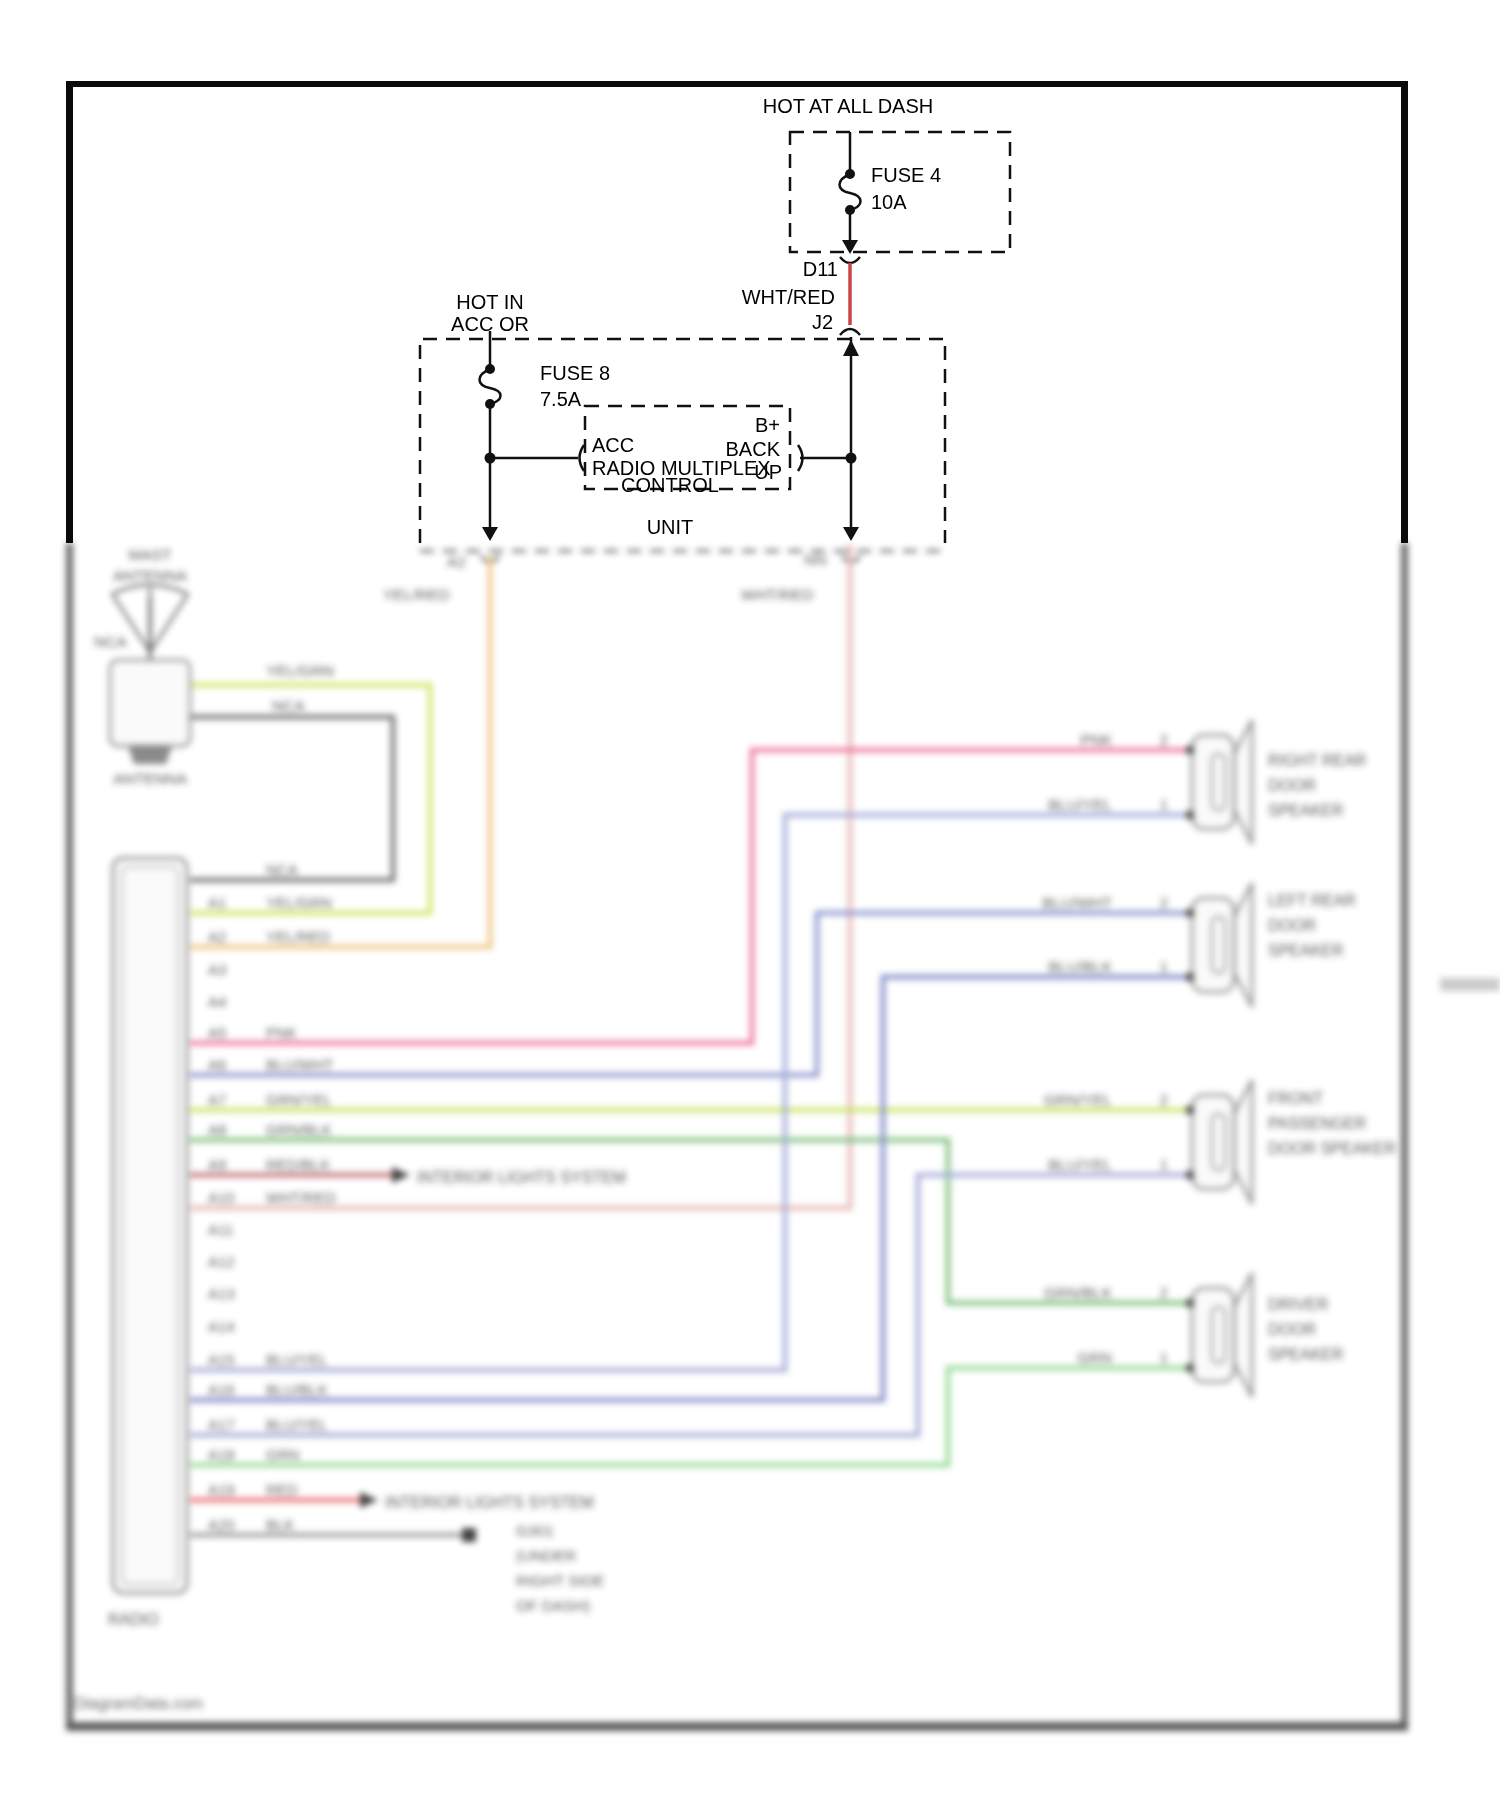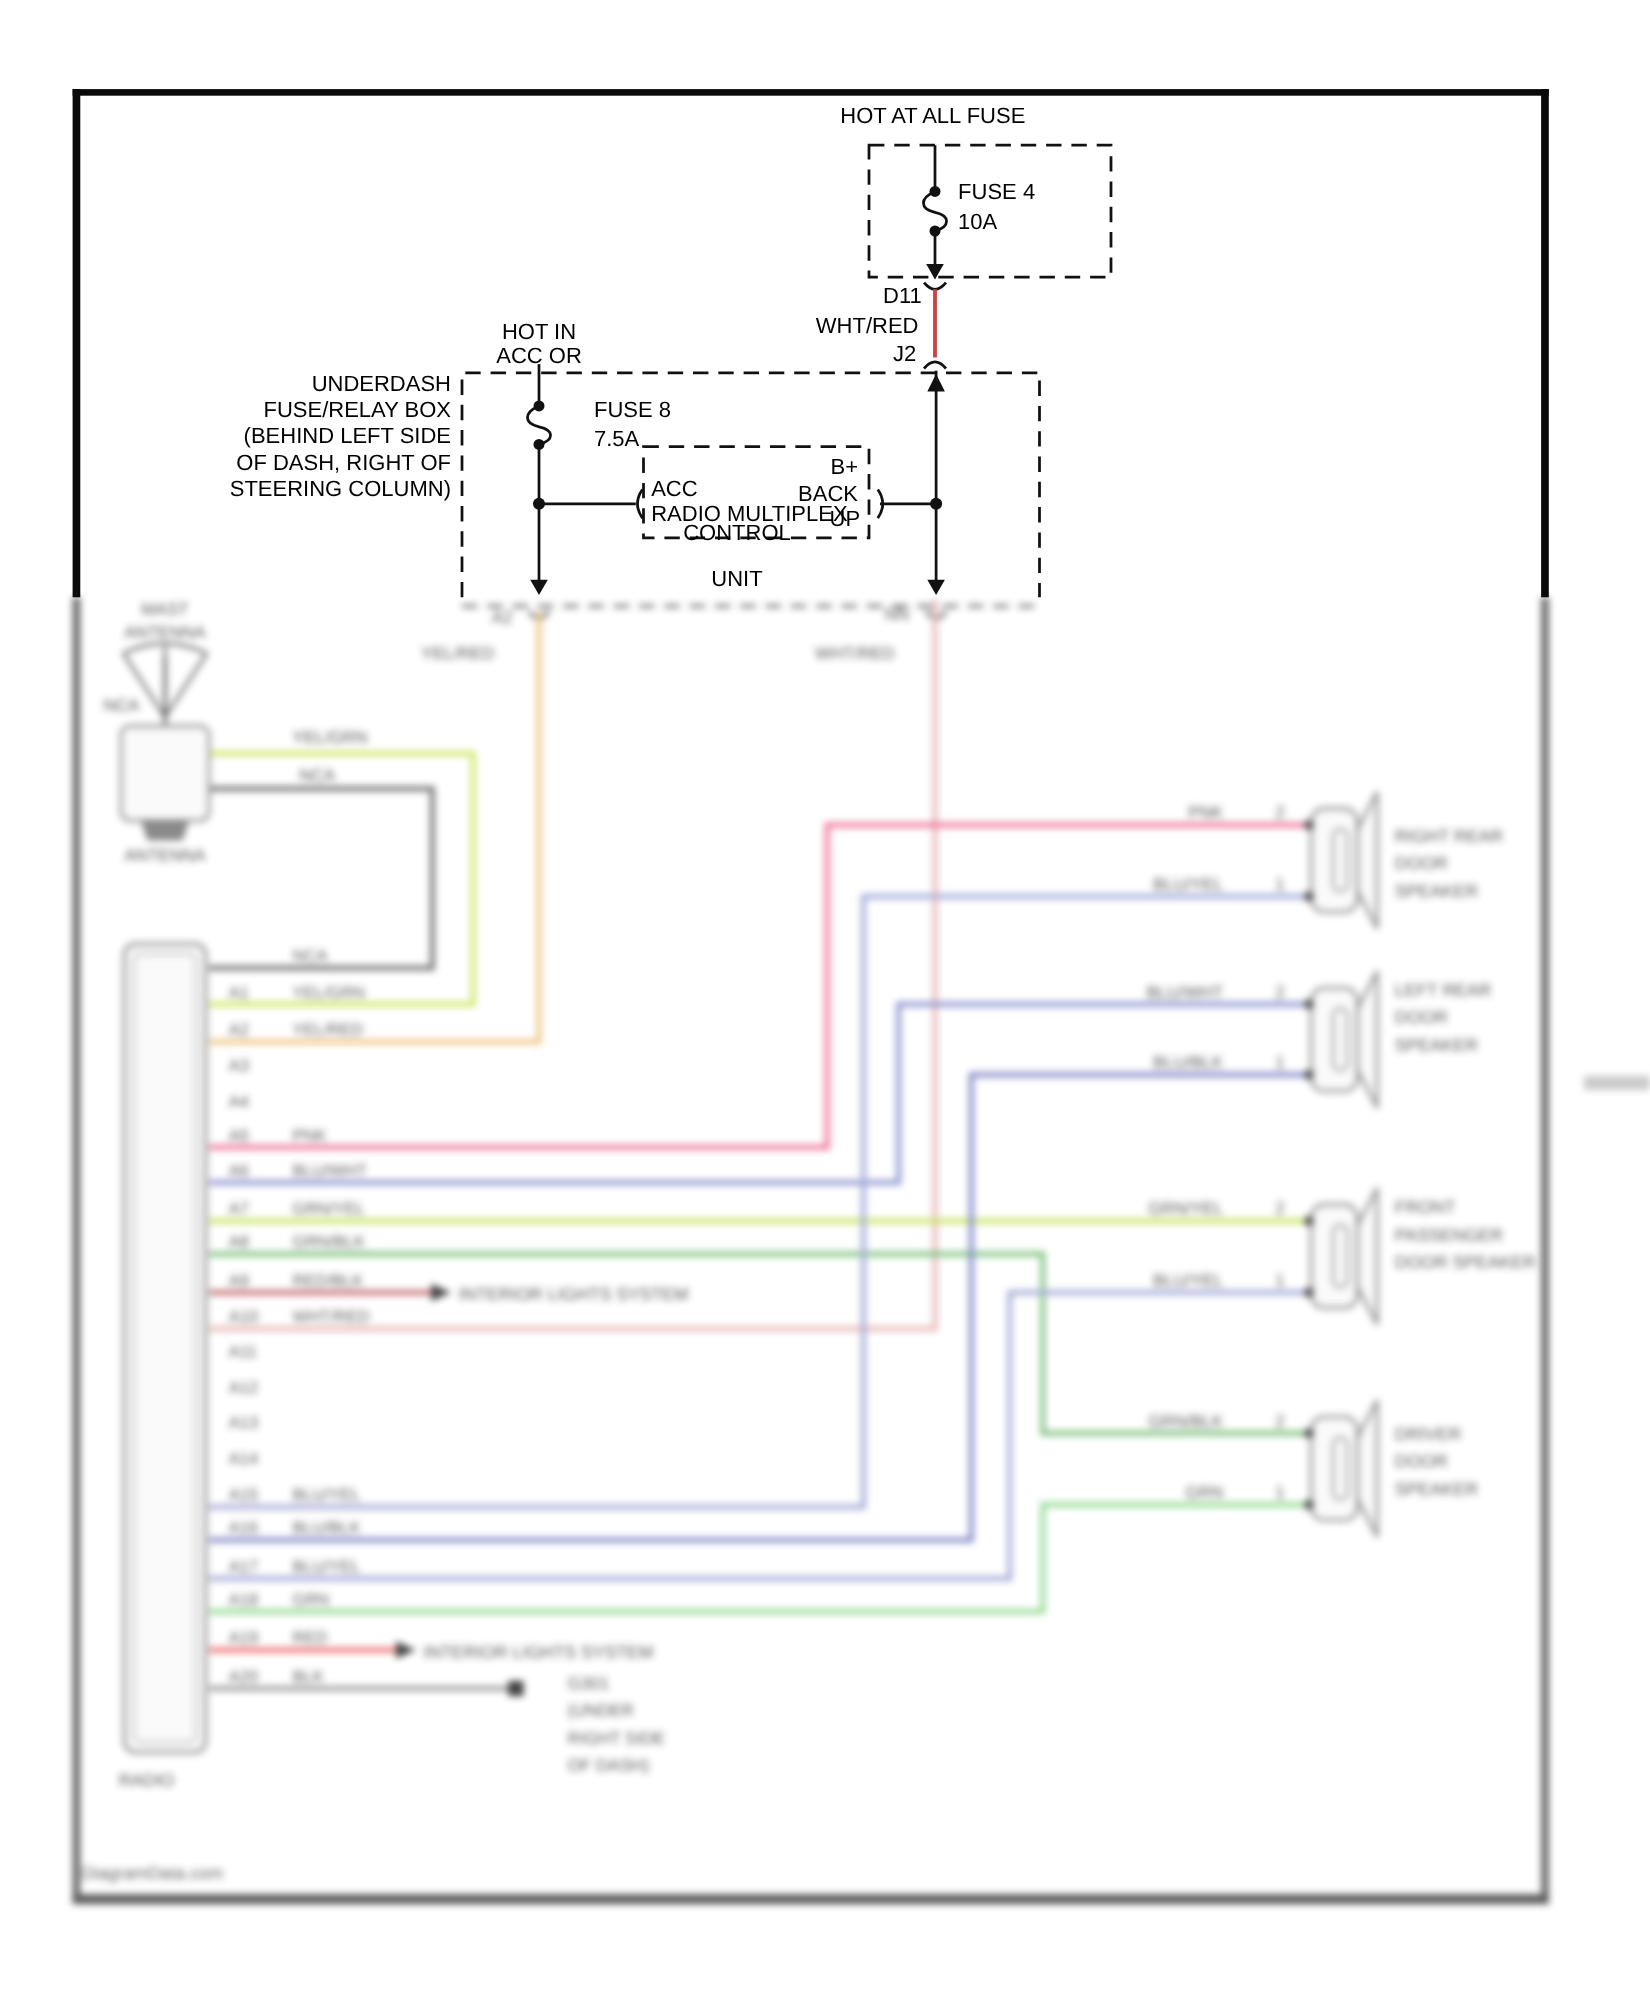--- a/index.html
+++ b/index.html
@@ -214,39 +214,32 @@
       <rect x="585" y="406" width="205" height="83" fill="none" stroke="#111" stroke-width="2.5" stroke-dasharray="14 9"></rect>
       <path d="M584,445 Q575,458 584,471" stroke="#111" stroke-width="2.5" fill="none"></path>
       <path d="M798,445 Q807,458 798,471" stroke="#111" stroke-width="2.5" fill="none"></path>
       <line x1="800" y1="458" x2="851" y2="458" stroke="#111" stroke-width="2.5"></line>
       <circle cx="851" cy="458" r="5.5" fill="#111"></circle>
       <line x1="851" y1="337" x2="851" y2="529" stroke="#111" stroke-width="2.5"></line>
       <polygon points="843,356 859,356 851,340" fill="#111"></polygon>
       <polygon points="843,527 859,527 851,541" fill="#111"></polygon>
     </svg>
 
-    <div class="t ctr" style="left:748px;top:95px;width:200px;">HOT AT ALL FUSE</div>
+    <div class="t ctr" style="left:748px;top:95px;width:200px;">HOT AT ALL DASH</div>
     <div class="t tb" style="left:871px;top:162px;line-height:27px;">
       <span class="ln">FUSE 4</span>
       <span class="ln">10A</span>
     </div>
     <div class="t rt" style="left:760px;top:258px;width:78px;">D11</div>
     <div class="t rt" style="left:700px;top:286px;width:135px;">WHT/RED</div>
     <div class="t rt" style="left:760px;top:311px;width:73px;">J2</div>
 
     <div class="t tb ctr" style="left:415px;top:291px;width:150px;line-height:22px;">
       <span class="ln">HOT IN</span>
       <span class="ln">ACC OR</span>
-    </div>
-    <div class="t tb rt" style="left:150px;top:337px;width:260px;line-height:24px;">
-      <span class="ln">UNDERDASH</span>
-      <span class="ln">FUSE/RELAY BOX</span>
-      <span class="ln">(BEHIND LEFT SIDE</span>
-      <span class="ln">OF DASH, RIGHT OF</span>
-      <span class="ln">STEERING COLUMN)</span>
     </div>
     <div class="t tb" style="left:540px;top:360px;line-height:26px;">
       <span class="ln">FUSE 8</span>
       <span class="ln">7.5A</span>
     </div>
     <div class="t" style="left:592px;top:434px;">ACC</div>
     <div class="t" style="left:592px;top:457px;">RADIO MULTIPLEX</div>
     <div class="t rt" style="left:720px;top:414px;width:60px;">B+</div>
     <div class="t rt" style="left:715px;top:438px;width:65px;">BACK</div>
     <div class="t rt" style="left:738px;top:461px;width:44px;">UP</div>

